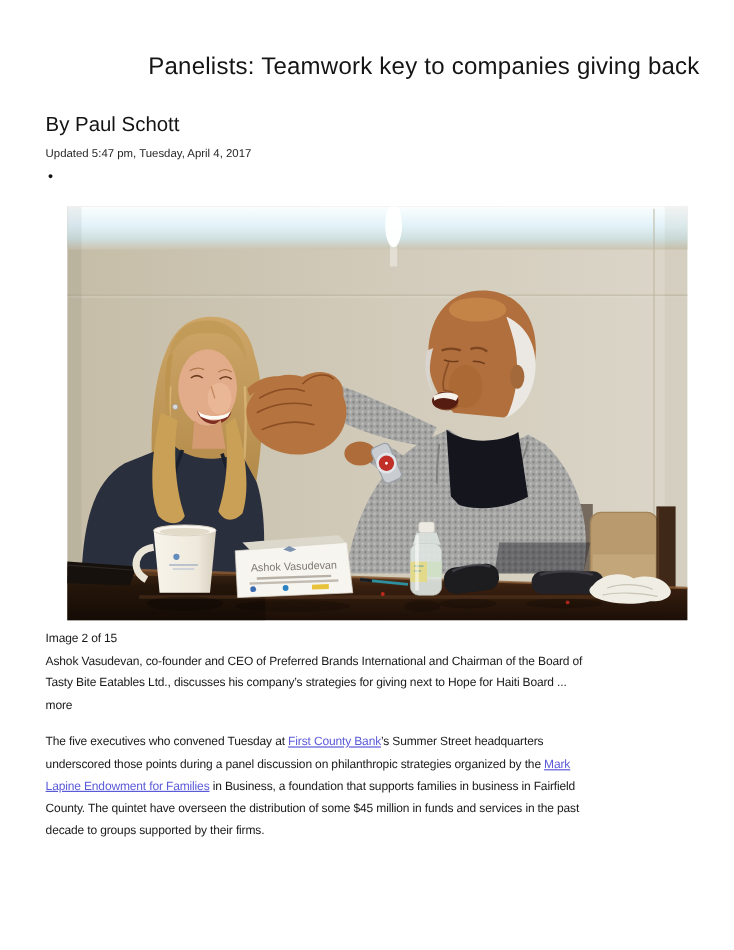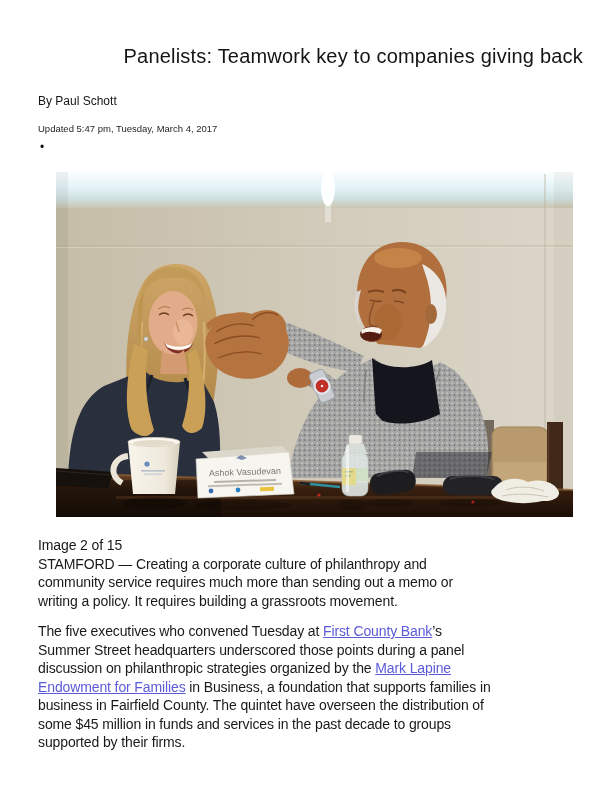--- a/index.html
+++ b/index.html
@@ -6,40 +6,40 @@
   body{
     width:612px;height:792px;background:#ffffff;position:relative;overflow:hidden;
     font-family:"Liberation Sans", sans-serif;
     -webkit-font-smoothing:antialiased;
   }
   .abs{position:absolute;}
   h1.headline{
     left:38px;top:45px;width:545px;margin:0;
     font-size:20px;font-weight:400;letter-spacing:.2px;color:#141414;text-align:right;
   }
-  .byline{left:38px;top:94px;font-size:12px;color:#141414;}
+  .byline{left:38px;top:94px;font-size:17px;color:#141414;}
   .updated{left:38px;top:123px;font-size:9.5px;color:#262626;}
   .bullet{left:40px;top:140px;font-size:12px;color:#111;}
   figure.photo{left:56px;top:172px;width:517px;height:345px;margin:0;cursor:pointer;}
   .textcol{
-    left:38px;top:536px;width:458px;
-    font-size:14px;line-height:18.5px;letter-spacing:-0.12px;color:#191919;
+    left:38px;top:524px;width:458px;
+    font-size:10px;line-height:18.5px;letter-spacing:-0.12px;color:#191919;
   }
   .textcol p{margin:0;}
   .textcol p.spaced{margin-top:12px;}
   .more{color:#191919;cursor:pointer;}
   .article-link{color:var(--link-color,#5b5bd9);cursor:pointer;}
   svg text{font-family:"Liberation Sans", sans-serif;}
 </style>
 </head>
 <body>
 
 <h1 class="headline abs">Panelists: Teamwork key to companies giving back</h1>
 <div class="byline abs">By Paul Schott</div>
-<div class="updated abs">Updated 5:47 pm, Tuesday, March 4, 2017</div>
+<div class="updated abs">Updated 5:47 pm, Tuesday, April 4, 2017</div>
 <div class="bullet abs">•</div>
 
 <figure class="photo abs">
 <svg width="517" height="345" viewBox="0 0 517 345" xmlns="http://www.w3.org/2000/svg">
   <defs>
     <linearGradient id="wall" x1="0" y1="0" x2="1" y2="0">
       <stop offset="0" stop-color="#c5bda7"></stop>
           <stop offset="0.55" stop-color="#d3ccbc"></stop>
           <stop offset="1" stop-color="#dbd6c9"></stop>
     </linearGradient>
@@ -225,17 +225,17 @@
   <g>
     <path d="M438,316 C446,306 462,304 472,310 C484,306 498,310 502,318 C506,324 498,330 486,329 C470,333 450,331 440,326 C434,322 434,319 438,316 Z" fill="#f0ede4"></path>
     <path d="M450,318 C460,314 476,314 488,319" stroke="#c9c4b6" stroke-width="1" fill="none"></path>
     <path d="M446,324 C458,321 478,322 492,325" stroke="#c9c4b6" stroke-width="1" fill="none"></path>
   </g>
 </svg>
 </figure>
 
 <div class="textcol abs">
   <p>Image 2 of 15</p>
+  <p><span>Ashok Vasudevan, co-founder and CEO of Preferred Brands International and Chairman of the Board of Tasty Bite Eatables Ltd., discusses his company’s strategies for giving next to Hope for Haiti Board ...</span> <span class="more">more</span></p>
   <div>
-      <p>STAMFORD — Creating a corporate culture of philanthropy and community service requires much more than sending out a memo or writing a policy. It requires building a grassroots movement.</p>
       <p class="spaced">The five executives who convened Tuesday at <a class="article-link" href="#">First County Bank</a>’s Summer Street headquarters underscored those points during a panel discussion on philanthropic strategies organized by the <a class="article-link" href="#">Mark Lapine Endowment for Families</a> in Business, a foundation that supports families in business in Fairfield County. The quintet have overseen the distribution of some $45 million in funds and services in the past decade to groups supported by their firms.</p>
     </div>
 </div>
 
 </body></html>

